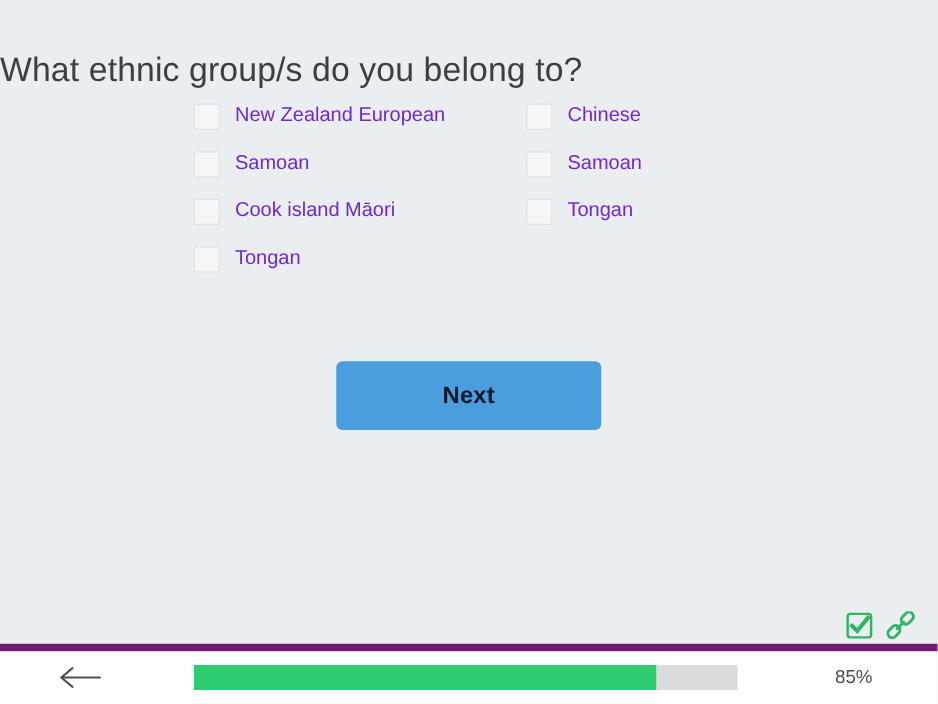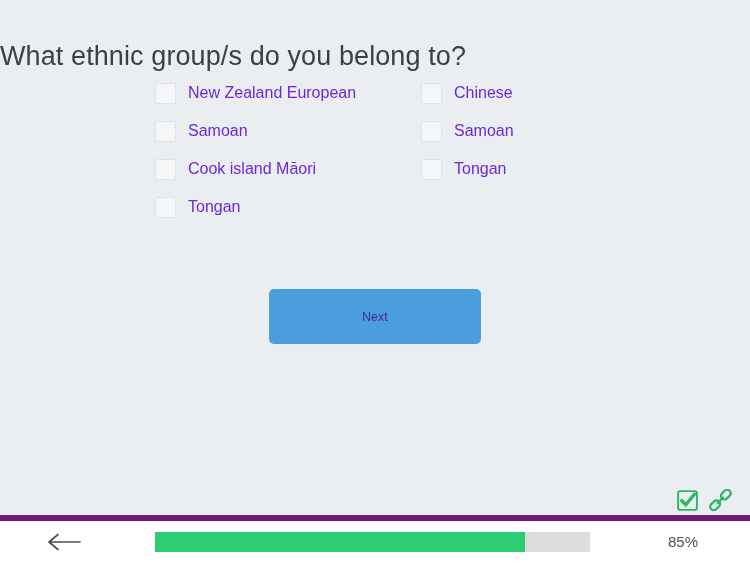--- a/index.html
+++ b/index.html
@@ -83,24 +83,24 @@
   
   .next-button {
     position: absolute;
     left: 269px;
     top: 289px;
     width: 212px;
     height: 55px;
     background: #4a9edd;
     border: none;
     border-radius: 5px;
-    color: #4c1d95;
-    font-size: 12px;
+    color: #0f172a;
+    font-size: 19px;
     font-family: "Liberation Sans", sans-serif;
-    font-weight: 400;
+    font-weight: 700;
     cursor: pointer;
     letter-spacing: 0.2px;
   }
 
   
   .status-icons {
     position: absolute;
     right: 18px;
     top: 489px;
     display: flex;

